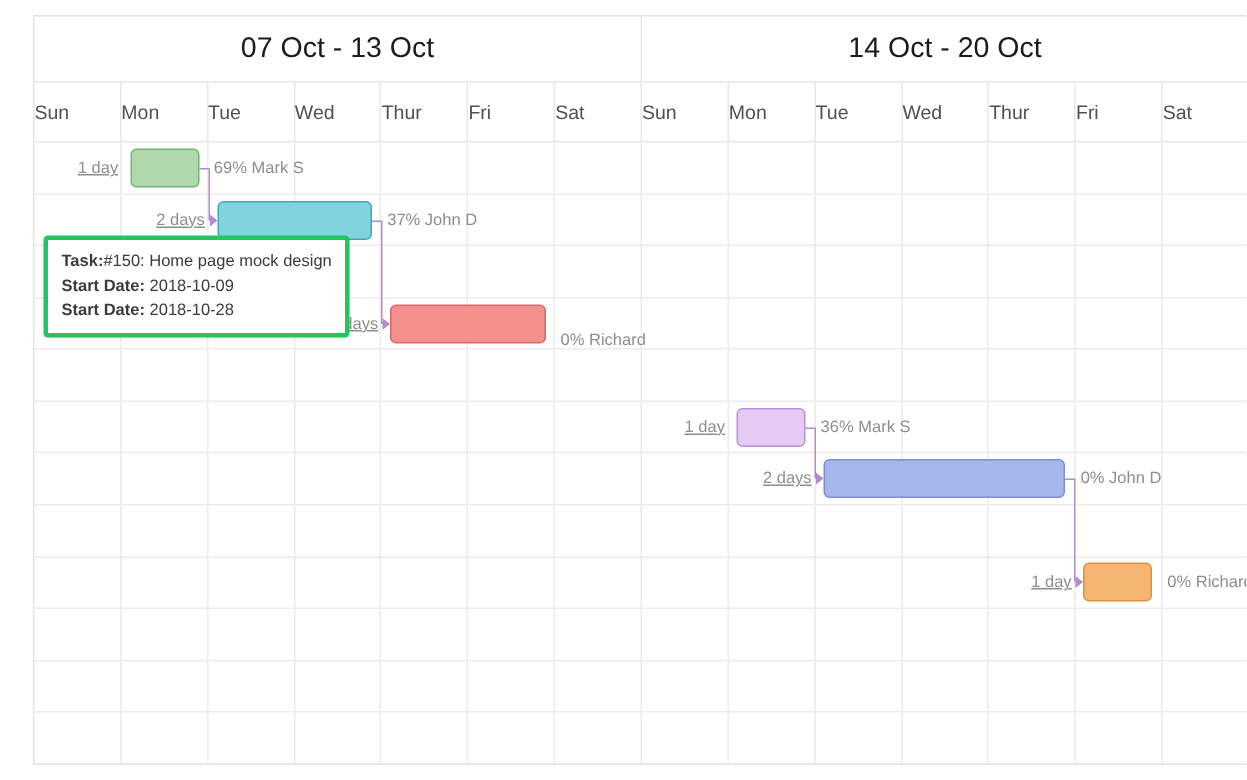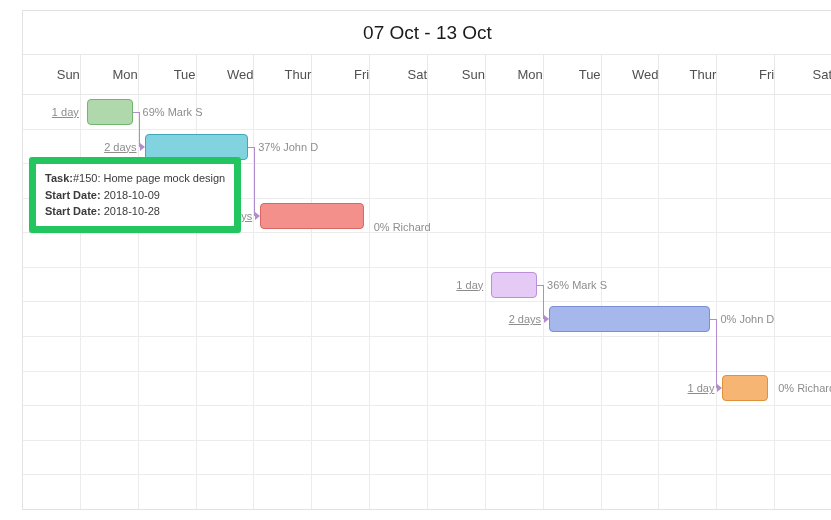--- a/index.html
+++ b/index.html
@@ -32,21 +32,21 @@
     border-right: 1px solid #e8e8e8;
   }
   .header-cell:last-child { border-right: none; }
   .days {
     display: flex;
     height: 40px;
     border-bottom: 1px solid #e8e8e8;
   }
   .day-cell {
     flex: 1;
-    text-align: right;
+    text-align: left;
     line-height: 40px;
     font-size: 13px;
     color: #505050;
     border-right: 1px solid #e8e8e8;
   }
   .day-cell:last-child { border-right: none; }
   .grid {
     position: absolute;
     top: 84px; bottom: 0; left: 0; right: 0;
   }
@@ -115,37 +115,38 @@
     position: absolute;
     font-size: 11px;
     color: #8d8d8d;
     white-space: nowrap;
   }
   .lbl.left { text-align: right; text-decoration: underline; }
 
   .tooltip {
     position: absolute;
     background: #fff;
-    border: 7px solid #22c55e;
+    border: 3px solid #22c55e;
     border-radius: 3px;
     padding: 6px 9px;
     font-size: 11px;
     color: #3b3b3b;
     line-height: 1.5;
     box-shadow: 0 1px 2px rgba(0,0,0,.06);
   }
   .tooltip b { font-weight: 600; }
 </style>
 </head>
 <body>
 
 <div class="frame">
 
   <div class="header">
     <div class="header-cell">07 Oct - 13 Oct</div>
+    <div class="header-cell">14 Oct - 20 Oct</div>
   </div>
 
   <div class="days">
     <div class="day-cell">Sun</div>
     <div class="day-cell">Mon</div>
     <div class="day-cell">Tue</div>
     <div class="day-cell">Wed</div>
     <div class="day-cell">Thur</div>
     <div class="day-cell">Fri</div>
     <div class="day-cell">Sat</div>

